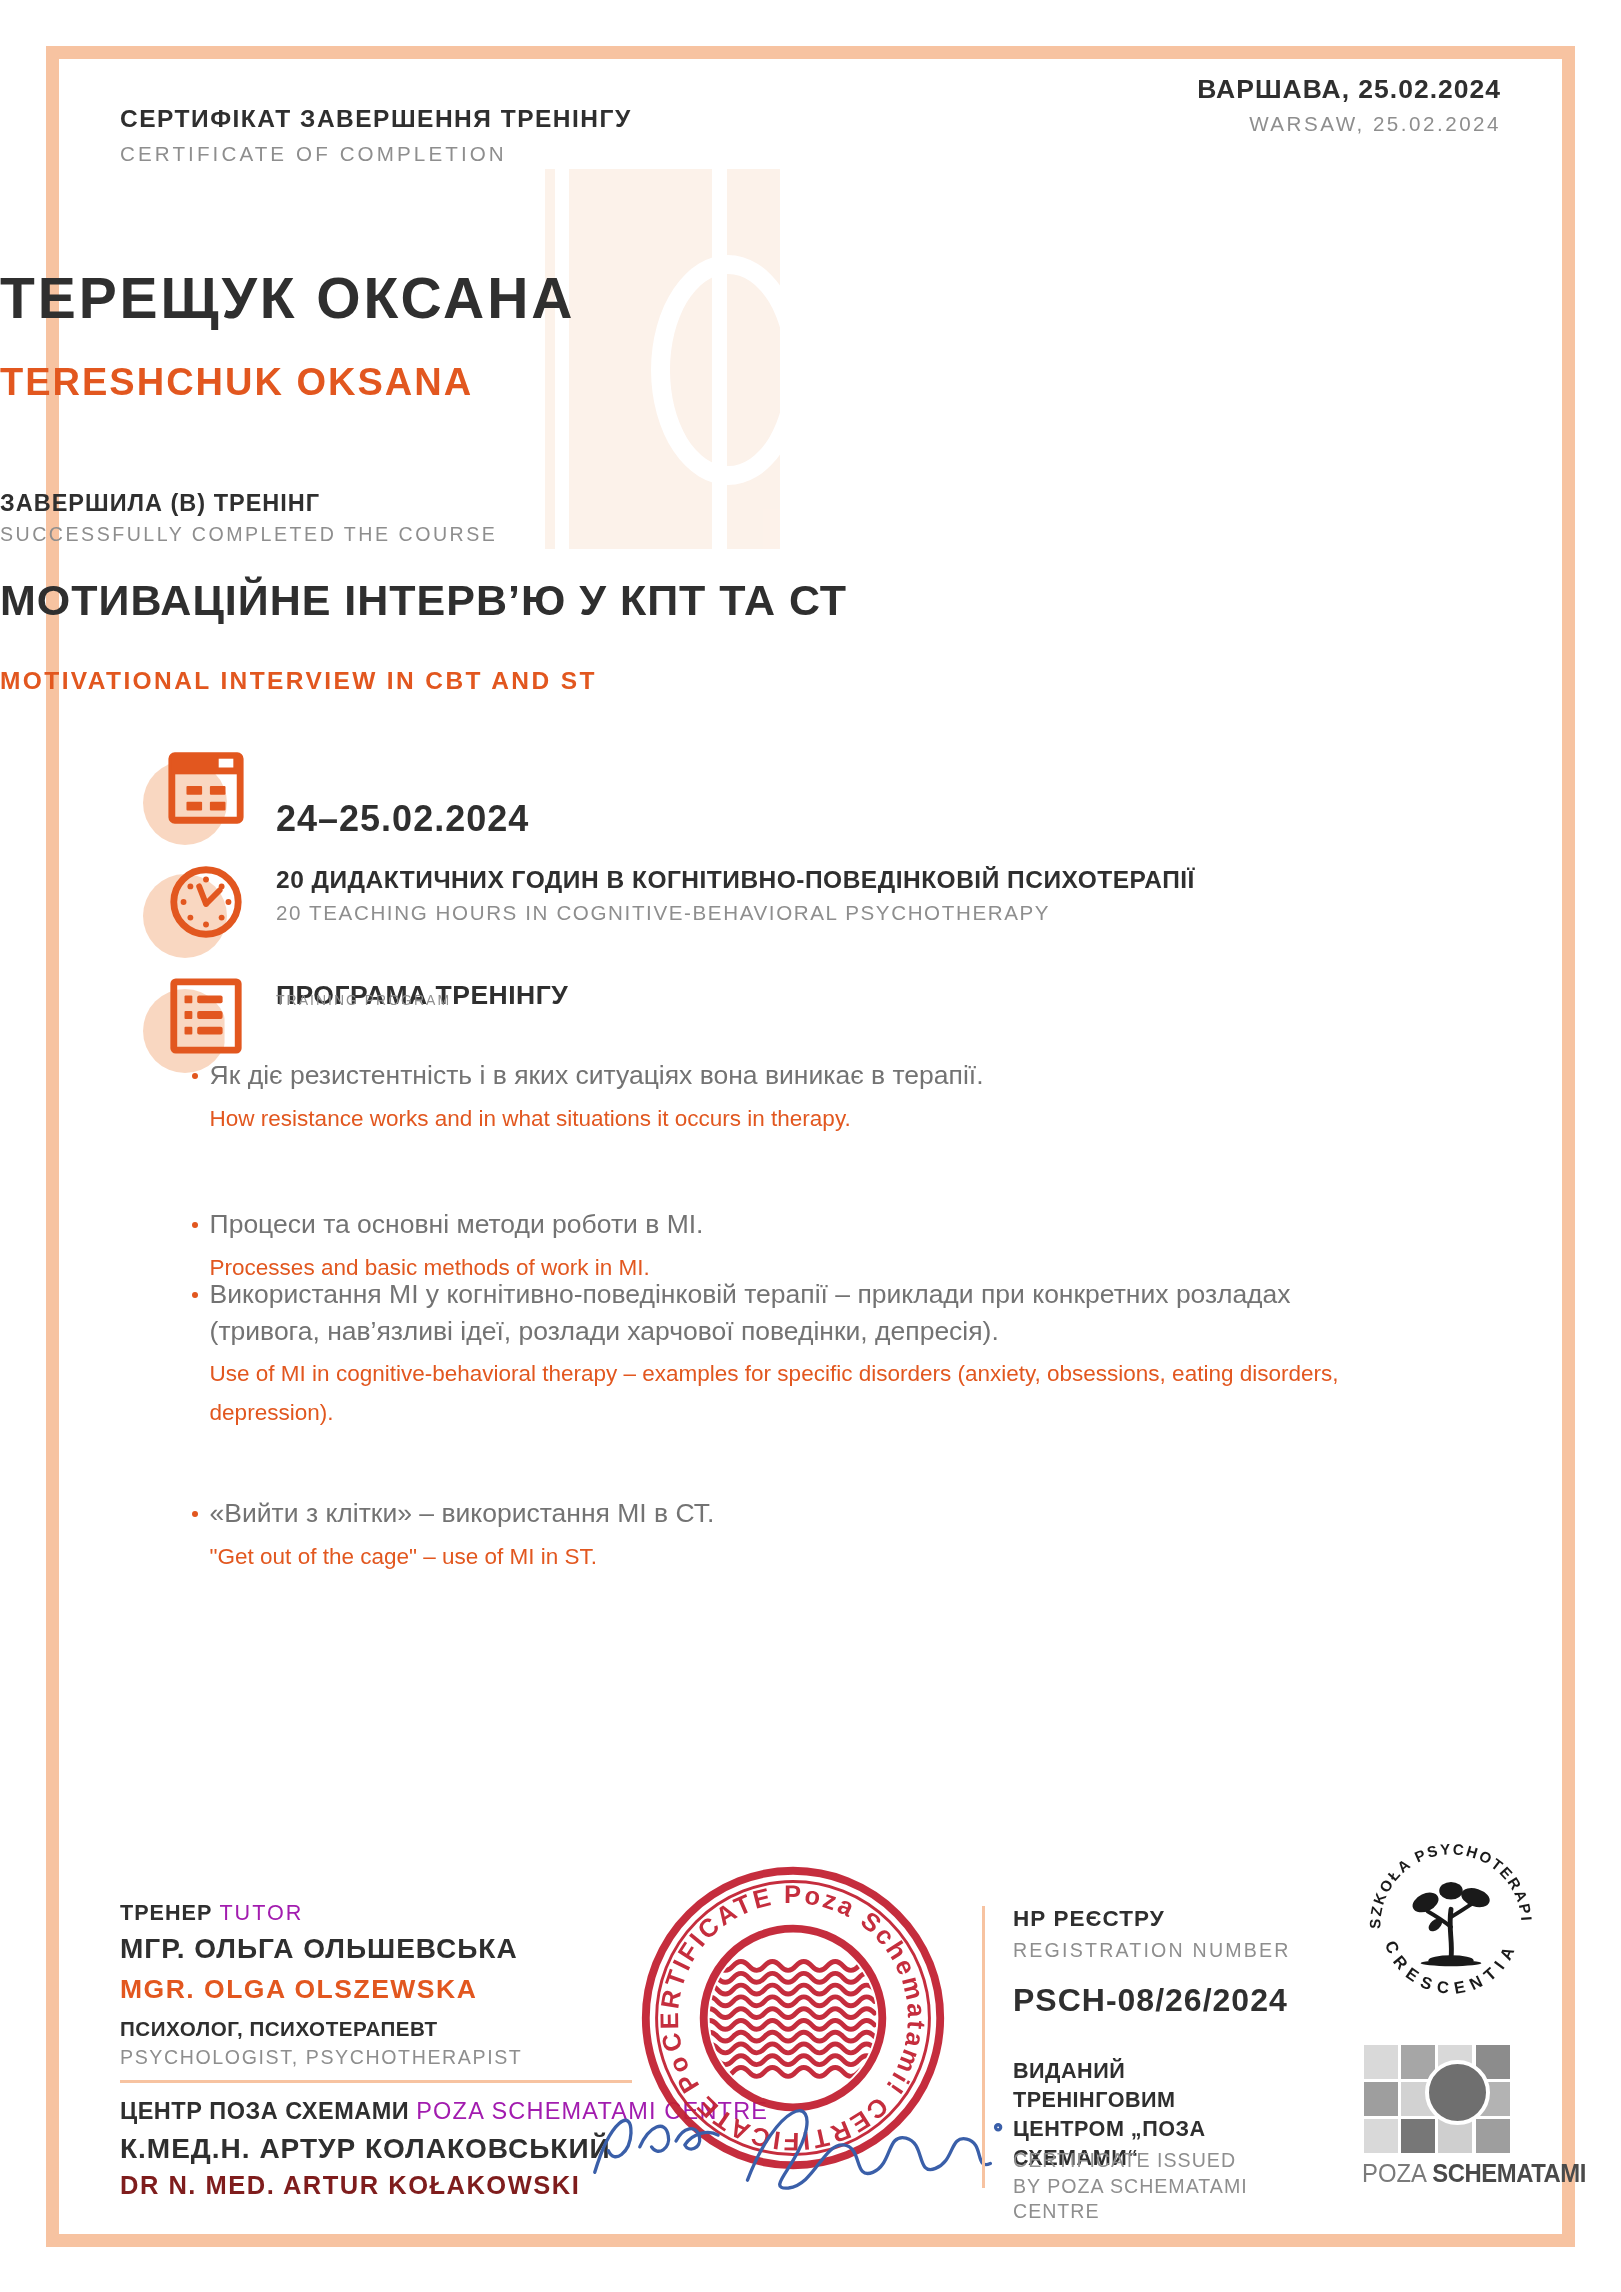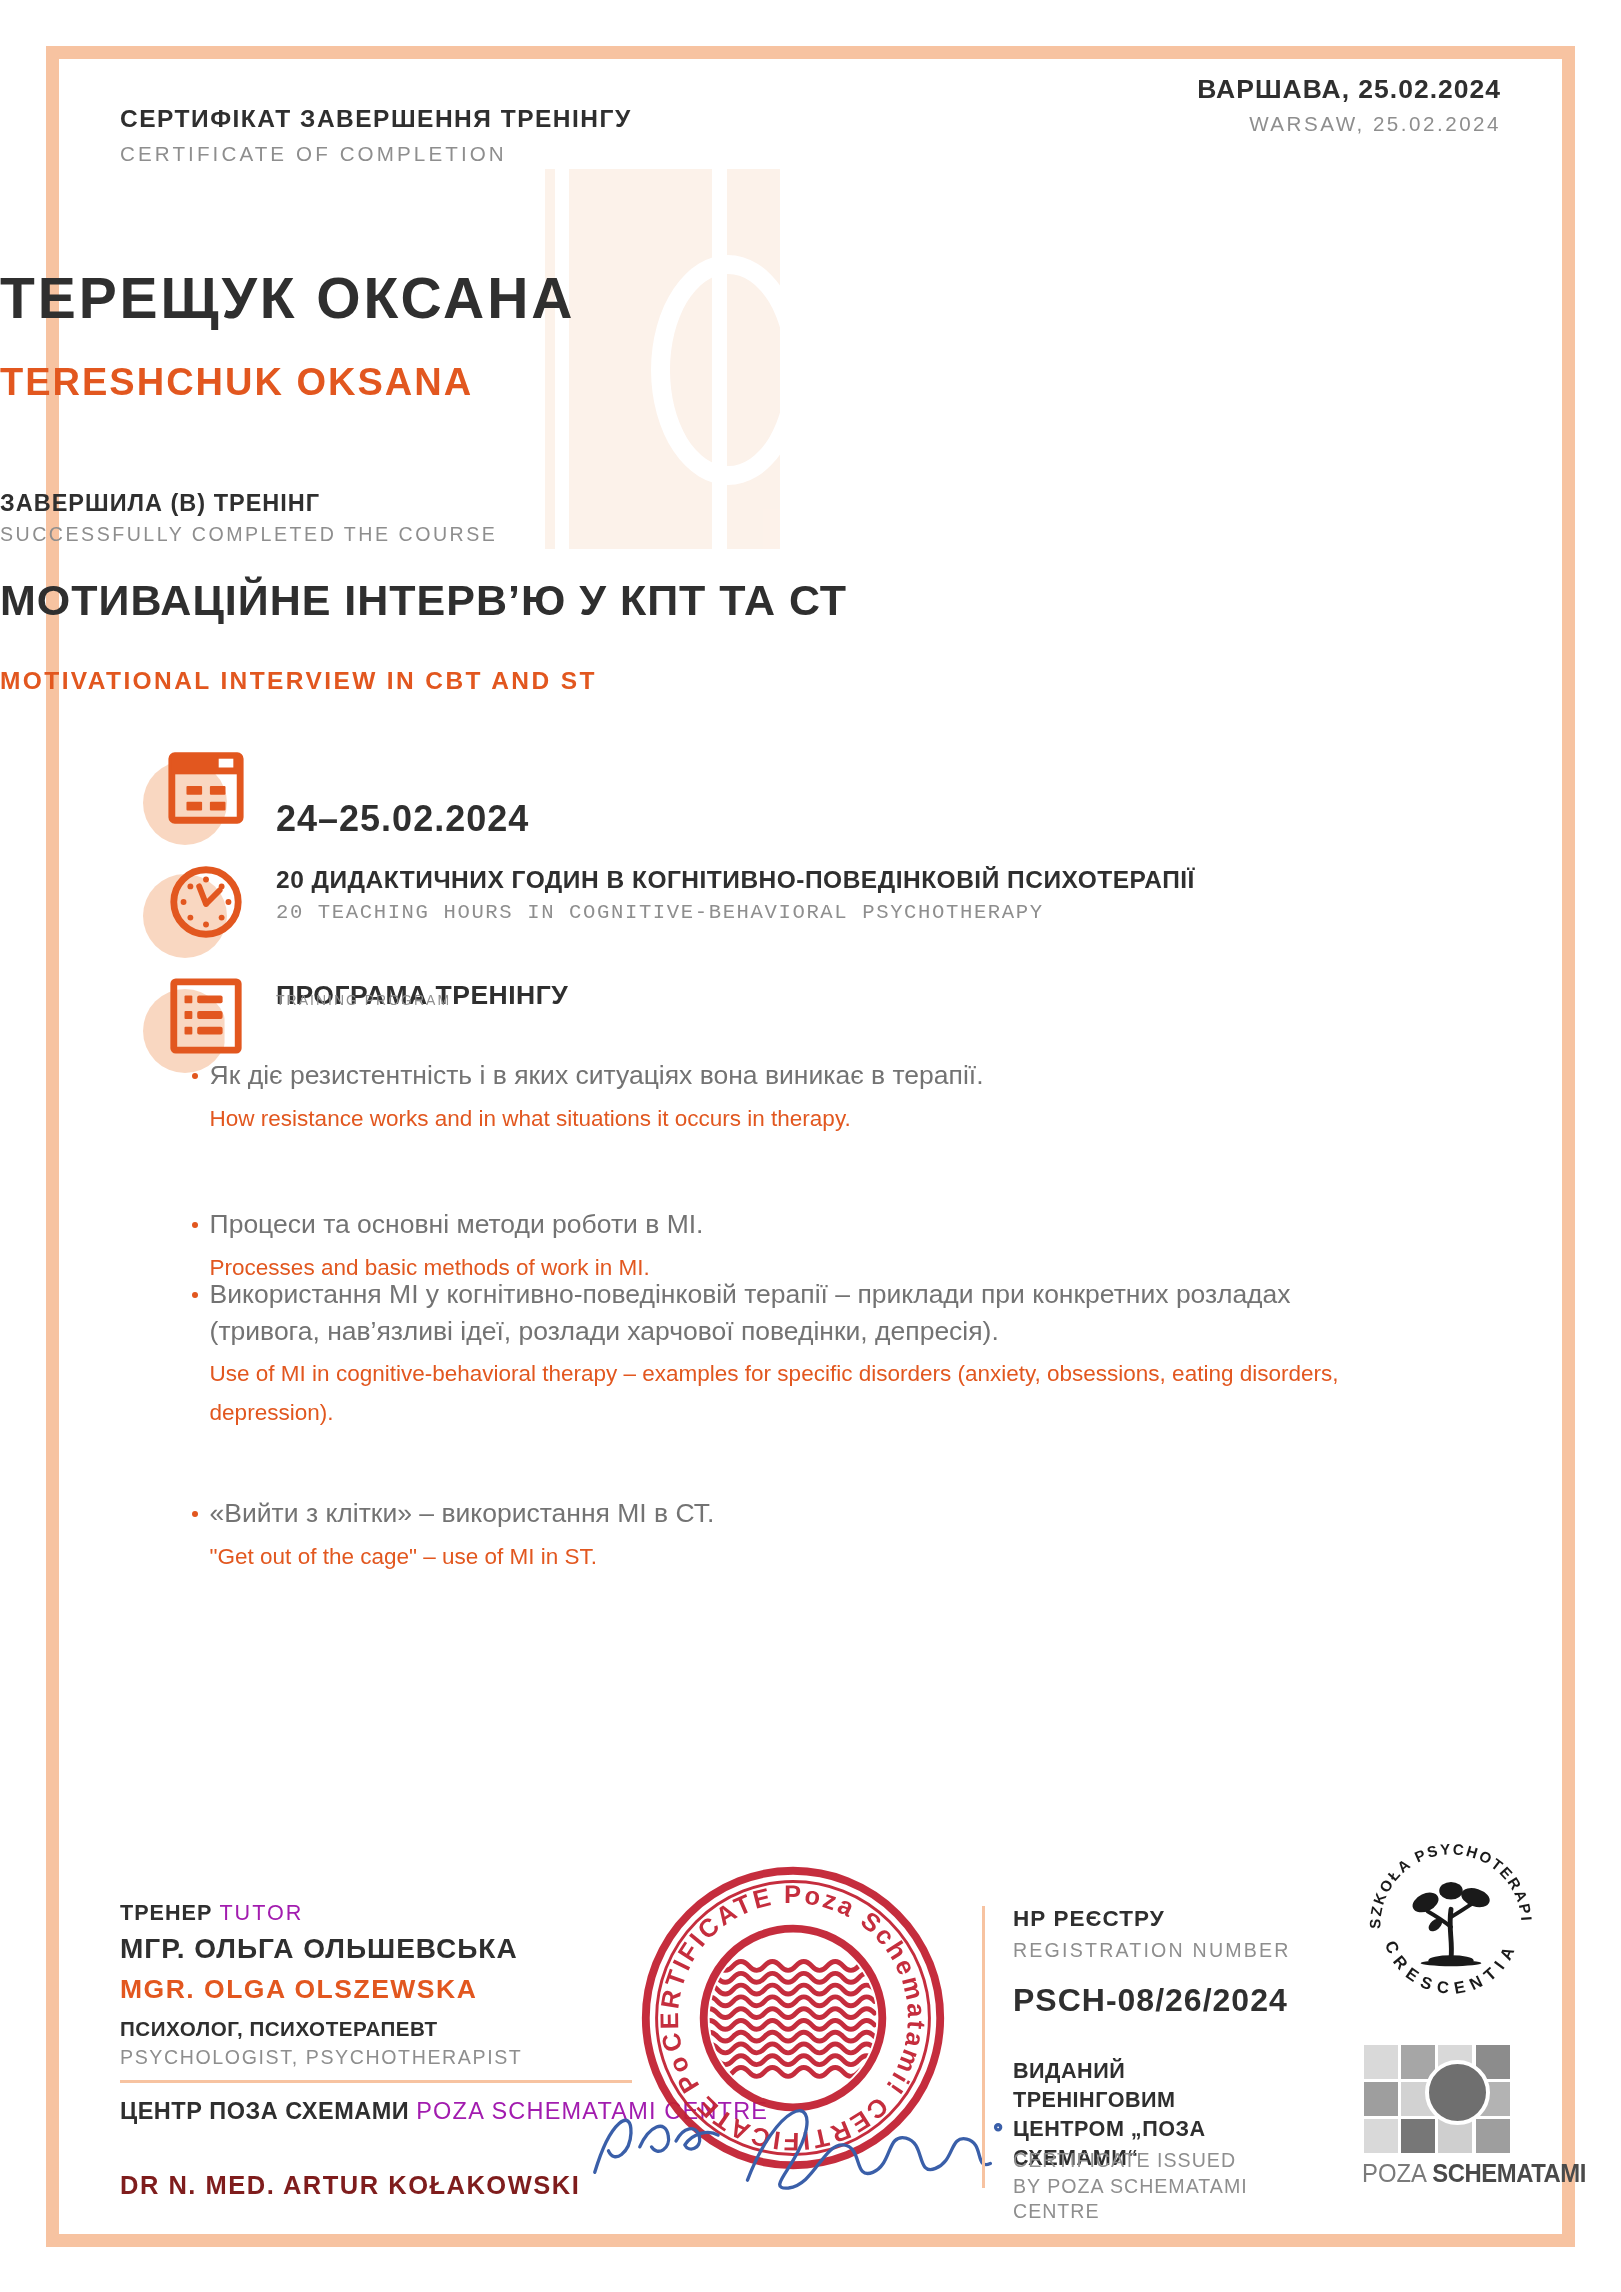--- a/index.html
+++ b/index.html
@@ -29,21 +29,21 @@
   .name-en{top:361px;font-size:38px;font-weight:bold;letter-spacing:2px;color:#E2571F;}
   .done-ua{top:490px;font-size:23.5px;font-weight:bold;letter-spacing:1px;}
   .done-en{top:523px;font-size:19.6px;letter-spacing:2.5px;color:#8e8e8e;}
   .course-ua{top:576px;font-size:43px;font-weight:bold;letter-spacing:1px;}
   .course-en{top:667px;font-size:24.5px;font-weight:bold;letter-spacing:2.4px;color:#E2571F;}
 
   
   .icon-circle{width:84px;height:84px;border-radius:50%;background:#F7CDB2;opacity:.8;}
   .date-text{left:276px;top:770px;font-size:36px;font-weight:bold;letter-spacing:1px;margin-top:28px;}
   .hours-ua{left:276px;top:866px;font-size:24.5px;font-weight:bold;letter-spacing:0.5px;}
-  .hours-en{left:276px;top:901px;font-size:20.6px;letter-spacing:1.6px;color:#8e8e8e;font-family:Liberation Mono, monospace;}
+  .hours-en{left:276px;top:901px;font-size:20.6px;letter-spacing:1.6px;color:#8e8e8e;}
   .prog-ua{left:276px;top:980px;font-size:26.5px;font-weight:bold;letter-spacing:0.5px;}
   .prog-en{left:276px;top:992px;font-size:14px;letter-spacing:2px;color:#8e8e8e;}
 
   
   .prog-item{left:192px;width:1166px;}
   .prog-item .ua{position:relative;font-size:26.5px;line-height:37px;color:#737373;padding-left:17.6px;}
   .prog-item .ua::before{content:"";position:absolute;left:0;top:15.7px;width:5.9px;height:5.9px;border-radius:50%;background:#E2571F;}
   .prog-item .en{font-size:22.5px;line-height:41px;color:#E2571F;margin-top:3.9px;padding-left:17.6px;}
 
   
@@ -176,20 +176,21 @@
   </div>
   <div class="abs f-name-ua">МГР. ОЛЬГА ОЛЬШЕВСЬКА</div>
   <div class="abs f-name-en">MGR. OLGA OLSZEWSKA</div>
   <div class="abs f-title-ua">ПСИХОЛОГ, ПСИХОТЕРАПЕВТ</div>
   <div class="abs f-title-en">PSYCHOLOGIST, PSYCHOTHERAPIST</div>
   <div class="abs h-div"></div>
   <div class="abs f-centre">
     <span>ЦЕНТР ПОЗА СХЕМАМИ</span>
     <span class="gray">POZA SCHEMATAMI CENTRE</span>
   </div>
+  <div class="abs f-dir-ua">К.МЕД.Н. АРТУР КОЛАКОВСЬКИЙ</div>
   <div class="abs f-dir-en">DR N. MED. ARTUR KOŁAKOWSKI</div>
 
   <svg class="abs" style="left:635px;top:1860px;" width="316" height="316" viewBox="0 0 322 322">
     <defs>
       <clipPath id="waveClip">
           <circle cx="161" cy="161" r="85"></circle>
         </clipPath>
       <path id="stampRing" d="M44,161 a117,117 0 1 1 234,0 a117,117 0 1 1 -234,0" fill="none"></path>
     </defs>
     <g stroke="#C22233" fill="none" opacity=".95">

